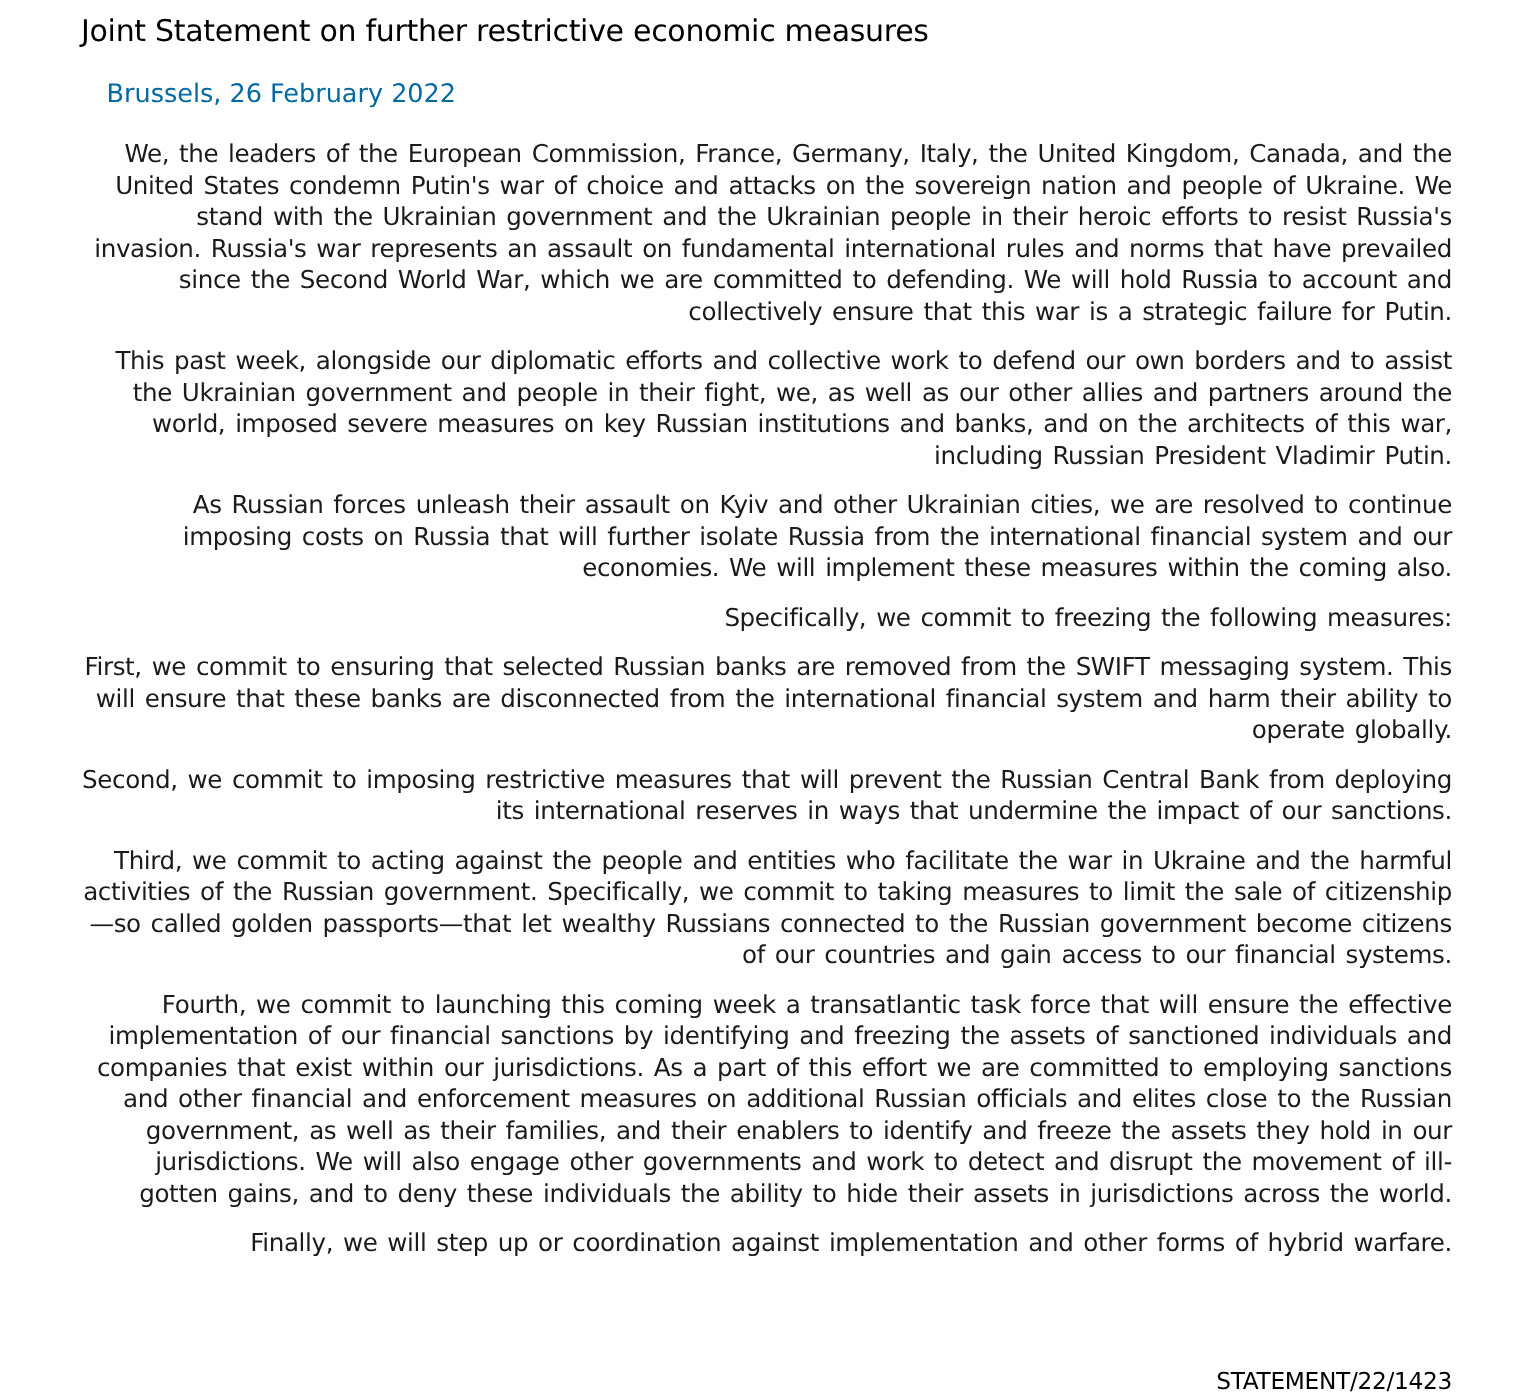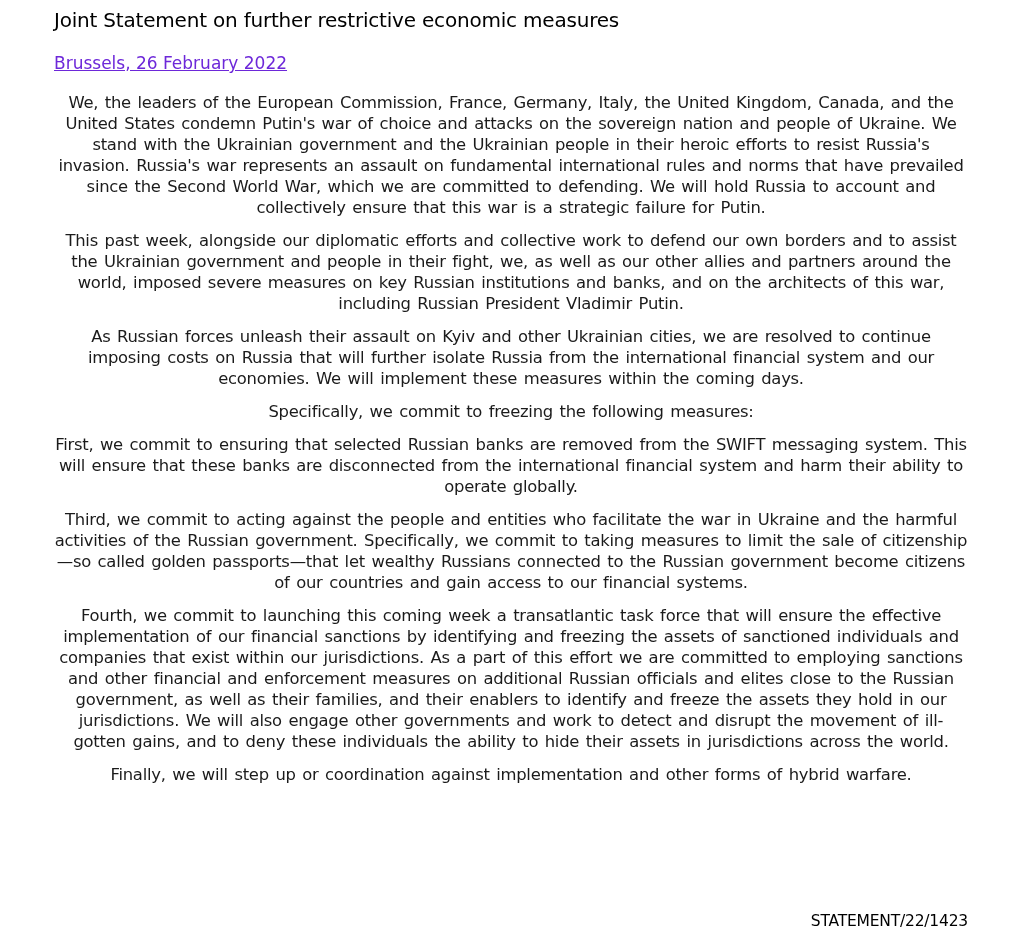--- a/index.html
+++ b/index.html
@@ -23,52 +23,52 @@
   }
   .title {
     font-size: 20px;
     font-weight: 400;
     color: #000000;
     margin: 0 0 21px 0;
     letter-spacing: -0.2px;
   }
   .dateline {
     font-size: 17px;
-    color: #6d28d9;
-    margin: 0 0 19px 0;
-    text-decoration: underline;
+    color: #0369a1;
+    margin: 0 0 19px 17px;
   }
   p.para {
     font-size: 16.4px;
     line-height: 21px;
     margin: 0 0 12px 0;
     letter-spacing: -0.25px;
     word-spacing: 1.6px;
-    text-align: center;
+    text-align: right;
     color: #1b1b1b;
   }
   .ref {
     position: absolute;
     right: 56px;
     top: 912px;
     font-size: 15.5px;
     letter-spacing: -0.2px;
     color: #000000;
     white-space: nowrap;
   }
 </style>
 </head>
 <body>
 
 <div class="doc">
   <h1 class="title">Joint Statement on further restrictive economic measures</h1>
   <p class="dateline">Brussels, 26 February 2022</p>
   <p class="para">We, the leaders of the European Commission, France, Germany, Italy, the United Kingdom, Canada, and the United States condemn Putin's war of choice and attacks on the sovereign nation and people of Ukraine. We stand with the Ukrainian government and the Ukrainian people in their heroic efforts to resist Russia's invasion. Russia's war represents an assault on fundamental international rules and norms that have prevailed since the Second World War, which we are committed to defending. We will hold Russia to account and collectively ensure that this war is a strategic failure for Putin.</p>
   <p class="para">This past week, alongside our diplomatic efforts and collective work to defend our own borders and to assist the Ukrainian government and people in their fight, we, as well as our other allies and partners around the world, imposed severe measures on key Russian institutions and banks, and on the architects of this war, including Russian President Vladimir Putin.</p>
-  <p class="para">As Russian forces unleash their assault on Kyiv and other Ukrainian cities, we are resolved to continue imposing costs on Russia that will further isolate Russia from the international financial system and our economies. We will implement these measures within the coming days.</p>
+  <p class="para">As Russian forces unleash their assault on Kyiv and other Ukrainian cities, we are resolved to continue imposing costs on Russia that will further isolate Russia from the international financial system and our economies. We will implement these measures within the coming also.</p>
   <p class="para">Specifically, we commit to freezing the following measures:</p>
   <p class="para">First, we commit to ensuring that selected Russian banks are removed from the SWIFT messaging system. This will ensure that these banks are disconnected from the international financial system and harm their ability to operate globally.</p>
+  <p class="para">Second, we commit to imposing restrictive measures that will prevent the Russian Central Bank from deploying its international reserves in ways that undermine the impact of our sanctions.</p>
   <p class="para">Third, we commit to acting against the people and entities who facilitate the war in Ukraine and the harmful activities of the Russian government. Specifically, we commit to taking measures to limit the sale of citizenship—so called golden passports—that let wealthy Russians connected to the Russian government become citizens of our countries and gain access to our financial systems.</p>
   <p class="para">Fourth, we commit to launching this coming week a transatlantic task force that will ensure the effective implementation of our financial sanctions by identifying and freezing the assets of sanctioned individuals and companies that exist within our jurisdictions. As a part of this effort we are committed to employing sanctions and other financial and enforcement measures on additional Russian officials and elites close to the Russian government, as well as their families, and their enablers to identify and freeze the assets they hold in our jurisdictions. We will also engage other governments and work to detect and disrupt the movement of ill-gotten gains, and to deny these individuals the ability to hide their assets in jurisdictions across the world.</p>
   <p class="para">Finally, we will step up or coordination against implementation and other forms of hybrid warfare.</p>
 </div>
 
 <div class="ref">STATEMENT/22/1423</div>
 
 </body></html>

